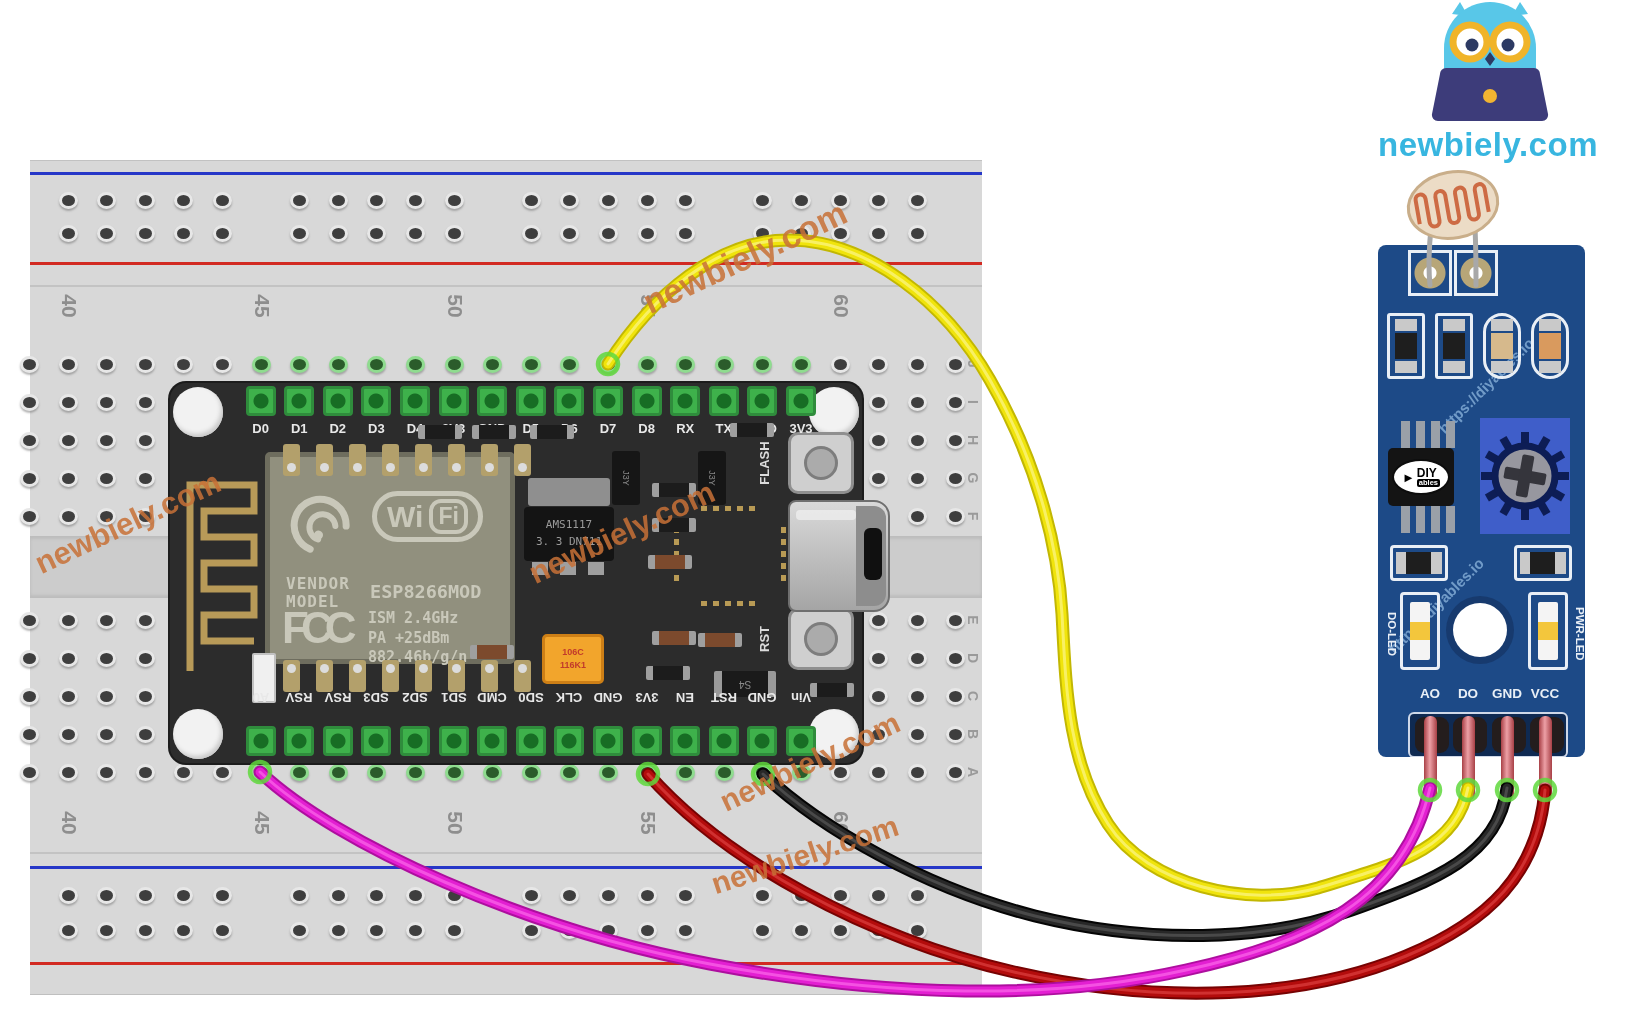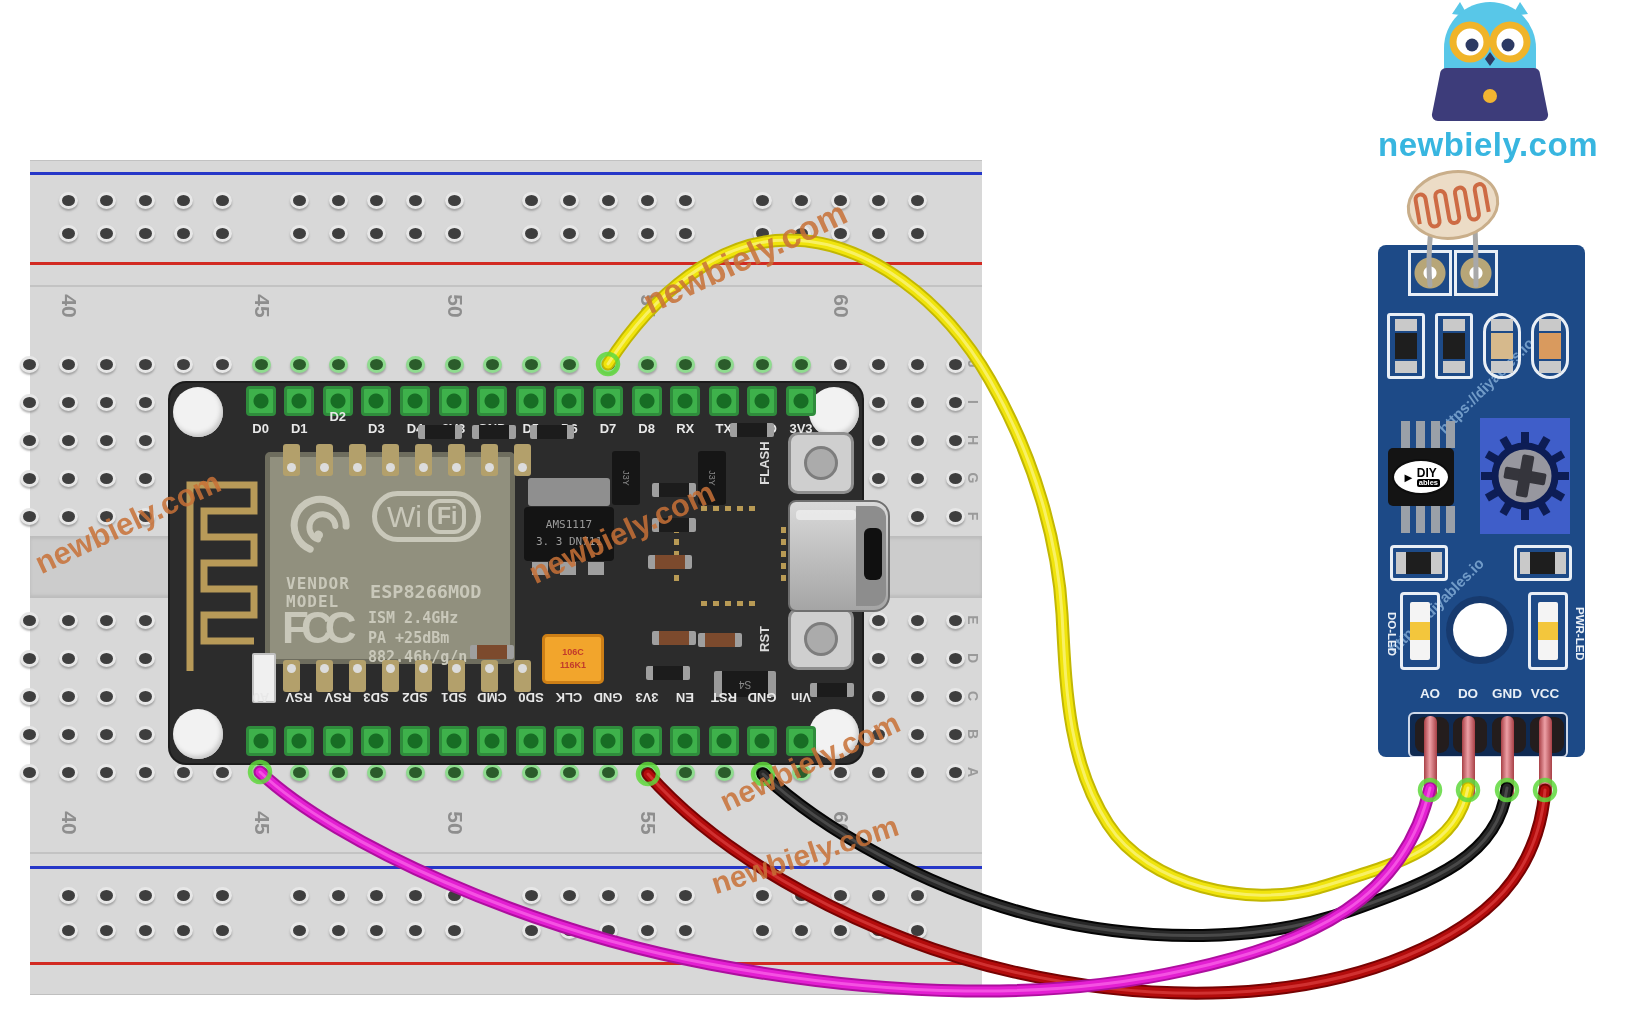--- a/index.html
+++ b/index.html
@@ -22,21 +22,21 @@
   #nodemcu{position:absolute;left:170px;top:383px;width:692px;height:380px;background:#2c2c2c;border-radius:16px;z-index:20;box-shadow:0 0 0 2px #1c1c1c;}
   .corner{position:absolute;width:50px;height:50px;border-radius:50%;background:#f2f2f2;box-shadow:inset -2px -3px 4px #c9c9c9;}
   .pad{position:absolute;width:24px;height:24px;border:3px solid #2f8c3c;border-radius:4px;background:radial-gradient(circle,#176d24 0 7px,#3eb14b 8px);}
   .pinlab{position:absolute;width:38px;height:16px;text-align:center;font-size:13px;font-weight:bold;color:#e8e8e8;}
   .flip{transform:rotate(180deg);}
   .tab{position:absolute;width:17px;height:32px;background:#b3a06b;border-radius:3px;}
   .tabhole{position:absolute;width:9px;height:9px;border-radius:50%;background:#dcdcdc;}
   #shield{position:absolute;left:95px;top:69px;width:250px;height:212px;background:#91907e;border:5px solid #6e6d5e;border-radius:5px;box-sizing:border-box;}
   .shtxt{position:absolute;color:#c9c8ba;font-weight:bold;}
   #wifi-badge{position:absolute;left:102px;top:34px;display:flex;align-items:center;gap:6px;border:5px solid #c9c8ba;border-radius:26px;padding:3px 10px;color:#c9c8ba;}
-  #wifi-badge .w1{font-size:30px;font-weight:normal;}
+  #wifi-badge .w1{font-size:30px;font-weight:bold;}
   #wifi-badge .w2{border:4px solid #c9c8ba;border-radius:12px;padding:0 5px;font-size:23px;font-weight:bold;}
   #vendor{left:16px;top:118px;font-size:16px;line-height:1.15;letter-spacing:1px;font-family:"DejaVu Sans Mono",monospace;}
   #module-name{left:100px;top:124px;font-size:18.5px;font-family:"DejaVu Sans Mono",monospace;}
   #fcc{left:12px;top:146px;font-size:44px;letter-spacing:-8px;font-family:"Liberation Sans",sans-serif;}
   #specs{left:98px;top:152px;font-size:15px;line-height:1.3;font-family:"DejaVu Sans Mono",monospace;}
   .chip{position:absolute;background:#141414;border-radius:4px;color:#9a9a9a;text-align:center;font-family:"DejaVu Sans Mono",monospace;}
   #ams{left:354px;top:124px;width:90px;height:54px;font-size:11px;line-height:1.5;padding-top:10px;box-sizing:border-box;}
   #ams-tab{position:absolute;left:358px;top:95px;width:82px;height:28px;background:#8f8f8f;border-radius:3px;}
   .amspin{position:absolute;width:16px;height:13px;background:#9f9f9f;top:179px;}
   #cp2102{left:512px;top:131px;width:96px;height:84px;color:#bfa35a;font-size:12px;line-height:1.45;padding-top:16px;box-sizing:border-box;border-radius:8px;}
@@ -532,21 +532,21 @@
       </div>
     <div class="j3y" style="left:528px;top:68px">
         <span>J3Y</span>
       </div>
     <div id="s4"><span>S4</span></div>
   <div class="pad" style="left: 75.6px; top: 3px;"></div>
       <div class="pinlab" style="left: 71.6px; top: 38px;">D0</div>
       <div class="pad" style="left: 114.2px; top: 3px;"></div>
       <div class="pinlab" style="left: 110.2px; top: 38px;">D1</div>
       <div class="pad" style="left: 152.8px; top: 3px;"></div>
-      <div class="pinlab" style="left: 148.8px; top: 26px;">D2</div>
+      <div class="pinlab" style="left: 148.8px; top: 38px;">D2</div>
       <div class="pad" style="left: 191.4px; top: 3px;"></div>
       <div class="pinlab" style="left: 187.4px; top: 38px;">D3</div>
       <div class="pad" style="left: 230px; top: 3px;"></div>
       <div class="pinlab" style="left: 226px; top: 38px;">D4</div>
       <div class="pad" style="left: 268.6px; top: 3px;"></div>
       <div class="pinlab" style="left: 264.6px; top: 38px;">3V3</div>
       <div class="pad" style="left: 307.2px; top: 3px;"></div>
       <div class="pinlab" style="left: 303.2px; top: 38px;">GND</div>
       <div class="pad" style="left: 345.8px; top: 3px;"></div>
       <div class="pinlab" style="left: 341.8px; top: 38px;">D5</div>

